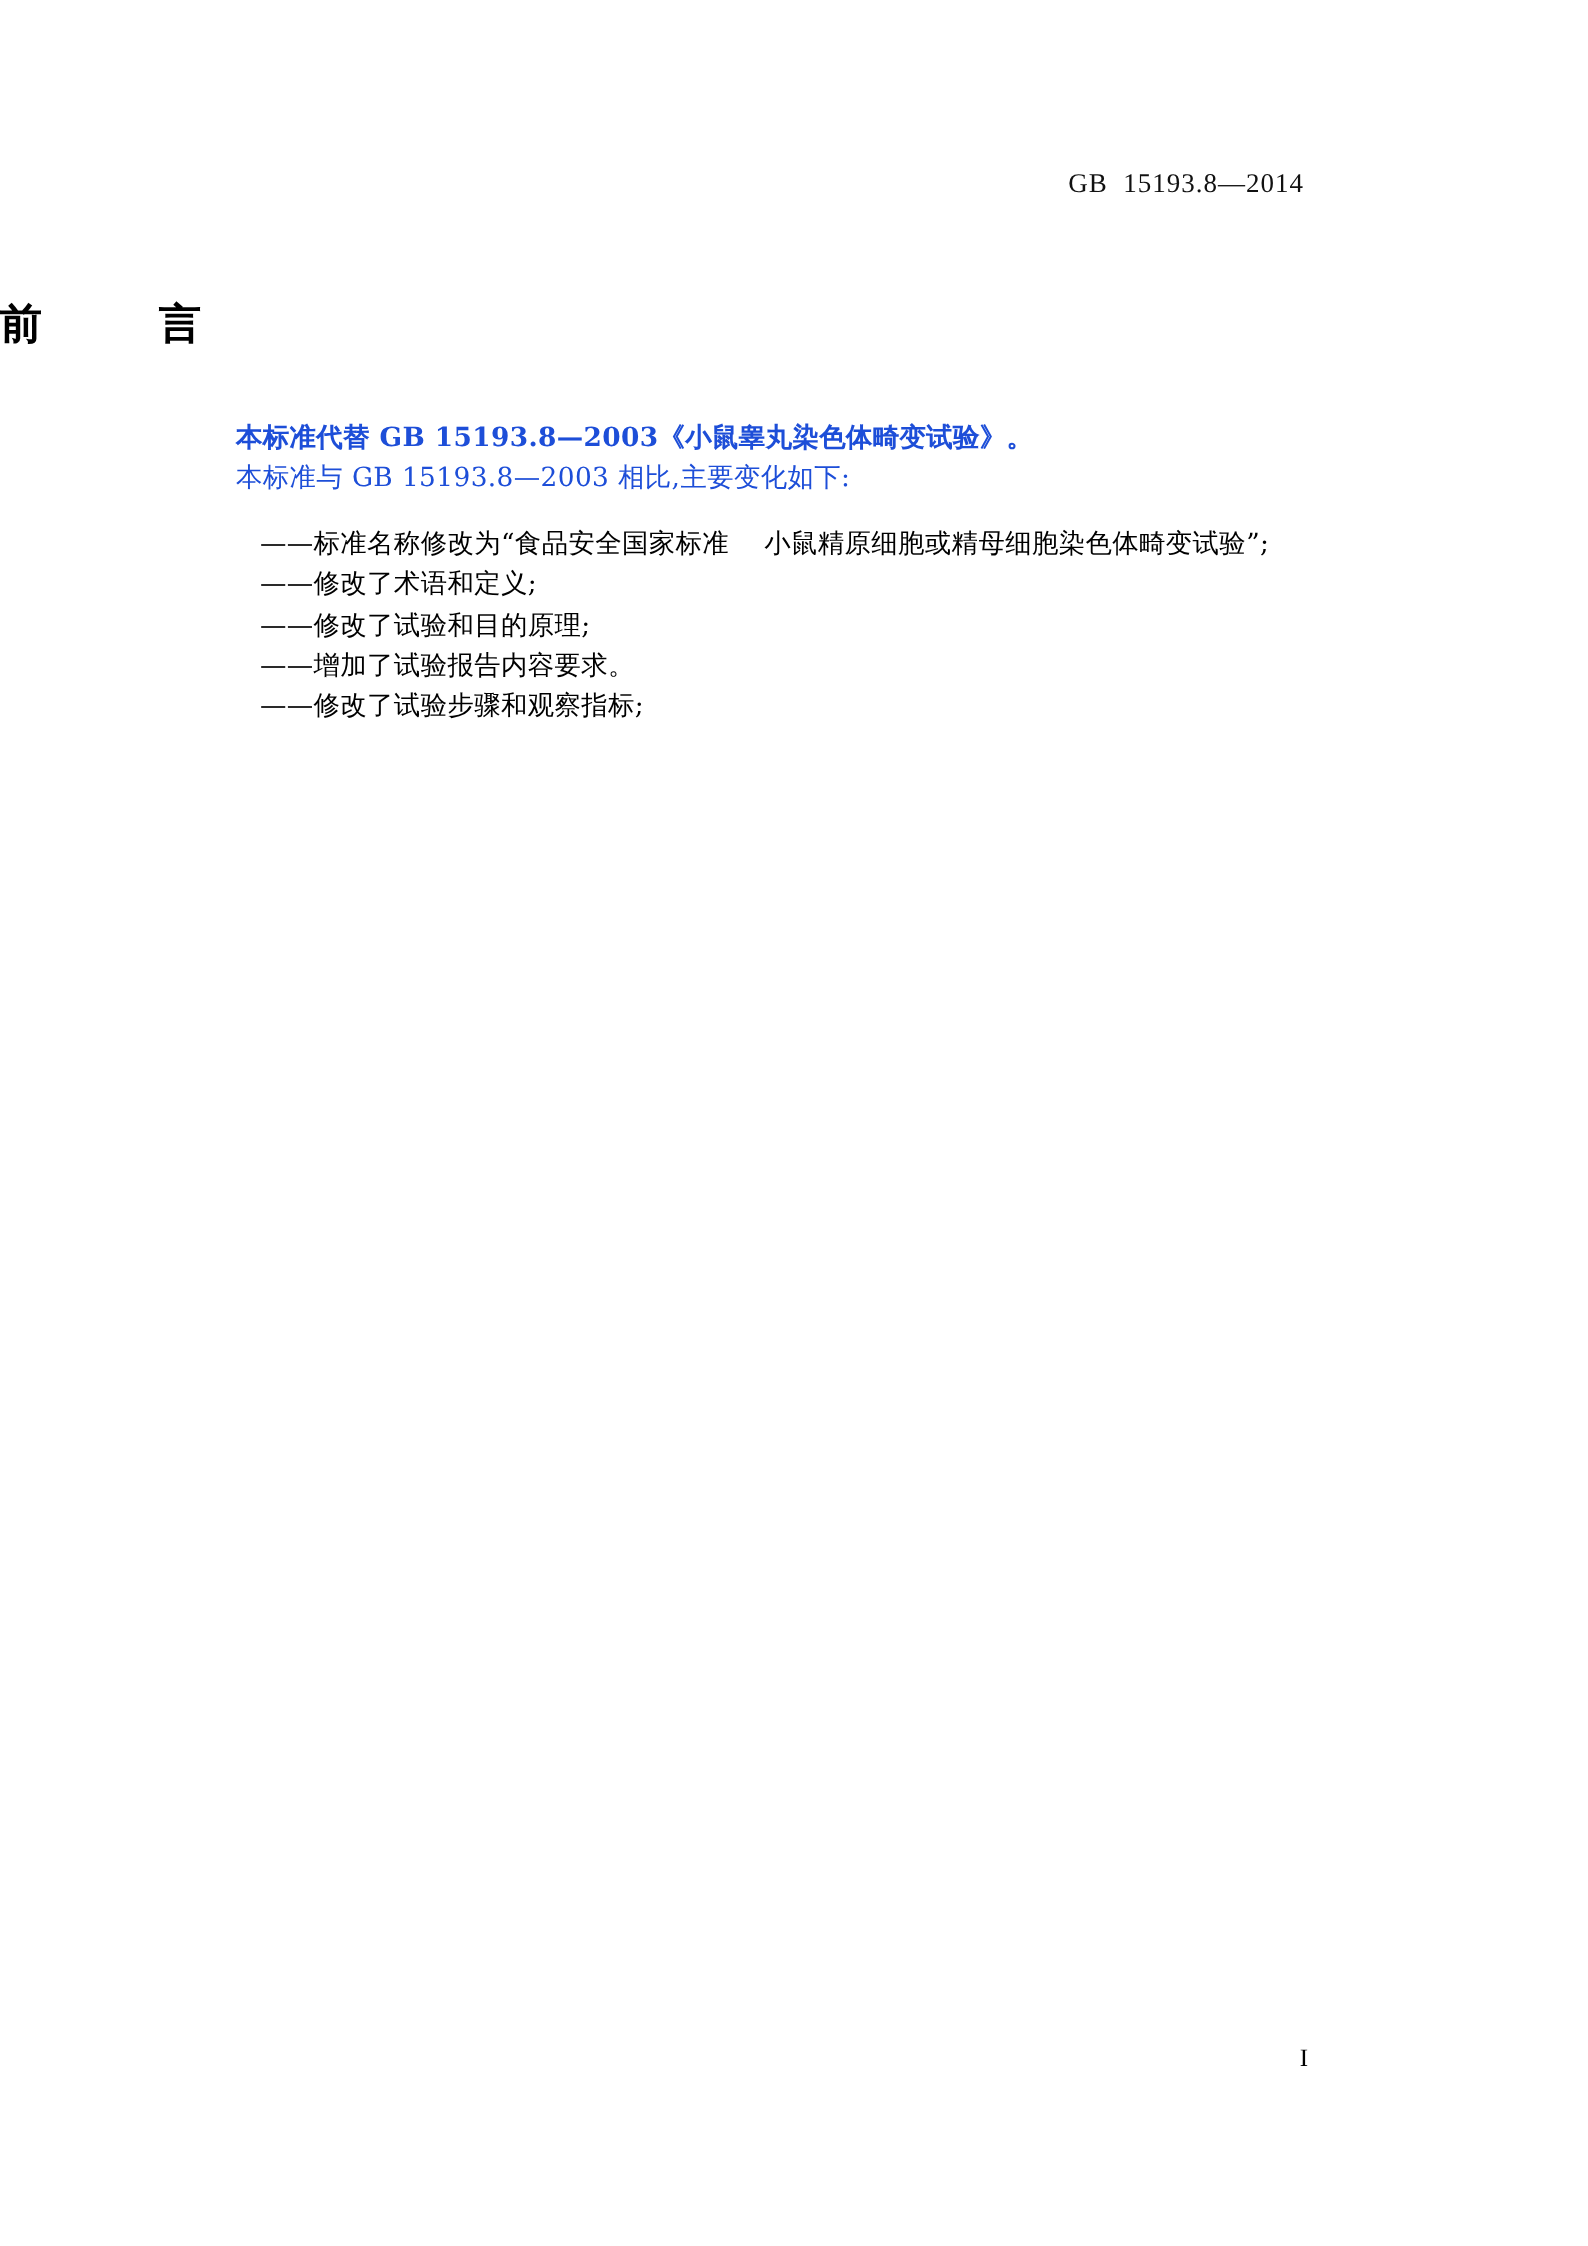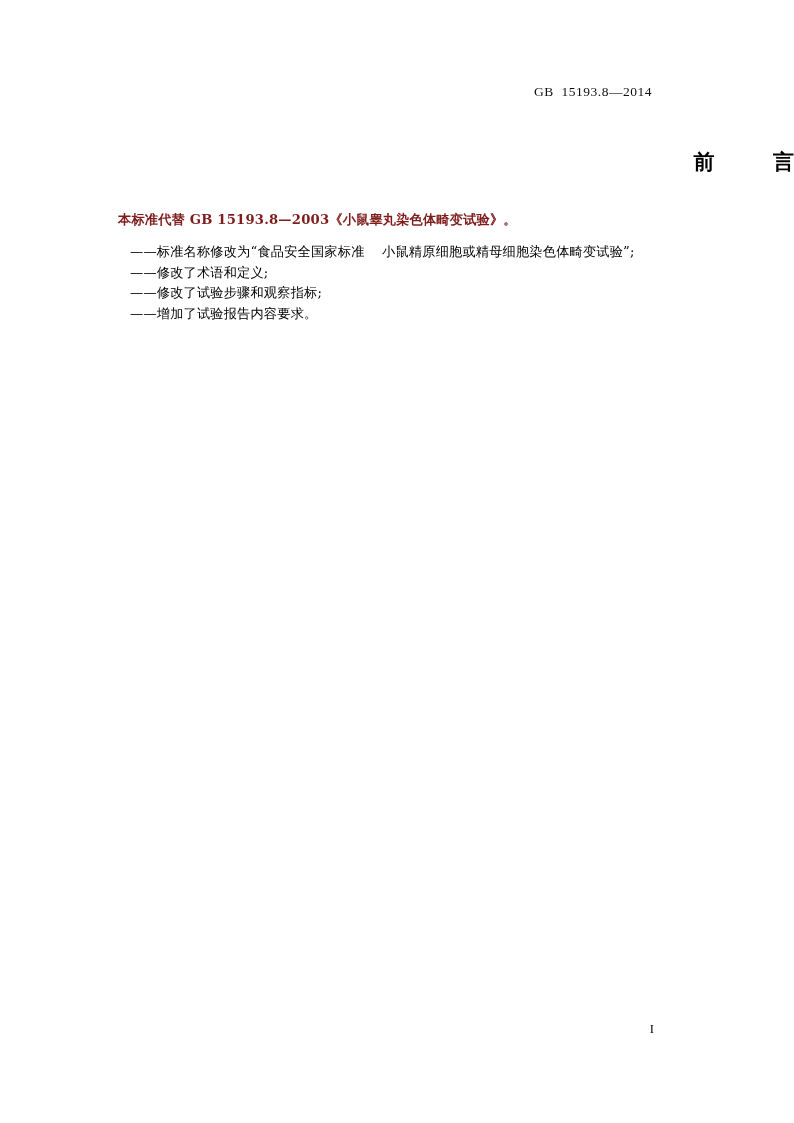--- a/index.html
+++ b/index.html
@@ -29,39 +29,39 @@
     font-size: 13.5px;
     letter-spacing: 0.5px;
     color: #111;
     white-space: pre;
   }
   .doc-title {
     position: absolute;
     top: 148px;
     left: 0;
     width: 794px;
-    text-align: right;
+    text-align: left;
     font-family: "DejaVu Serif", "Liberation Serif", serif;
     font-size: 21px;
     font-weight: 700;
     letter-spacing: 0px;
     color: #000;
     white-space: pre;
   }
   .body-block {
     position: absolute;
     top: 210px;
     left: 118px;
     width: 570px;
   }
   .para {
     font-family: "DejaVu Serif", "Liberation Serif", serif;
     font-size: 13.2px;
     line-height: 20.4px;
-    color: #7f1d1d;
+    color: #1d4ed8;
     margin: 0;
     white-space: pre-wrap;
     letter-spacing: 0.2px;
   }
   .para.bold {
     font-weight: 700;
   }
   .list {
     margin: 12px;
     padding: 0;
@@ -90,25 +90,27 @@
 <div class="page">
 
   <div class="header-code">GB  15193.8—2014</div>
 
   <div class="doc-title">前        言</div>
 
   <div class="body-block">
 
     <p class="para bold">本标准代替 GB 15193.8—2003《小鼠睾丸染色体畸变试验》。</p>
 
+    <p class="para">本标准与 GB 15193.8—2003 相比,主要变化如下:</p>
 
     <ul class="list">
       <li>——标准名称修改为“食品安全国家标准    小鼠精原细胞或精母细胞染色体畸变试验”;</li>
       <li>——修改了术语和定义;</li>
+      <li>——修改了试验和目的原理;</li>
+      <li>——增加了试验报告内容要求。</li>
       <li>——修改了试验步骤和观察指标;</li>
-      <li>——增加了试验报告内容要求。</li>
     </ul>
 
   </div>
 
   <div class="page-number">I</div>
 
 </div>
 
 </body></html>

